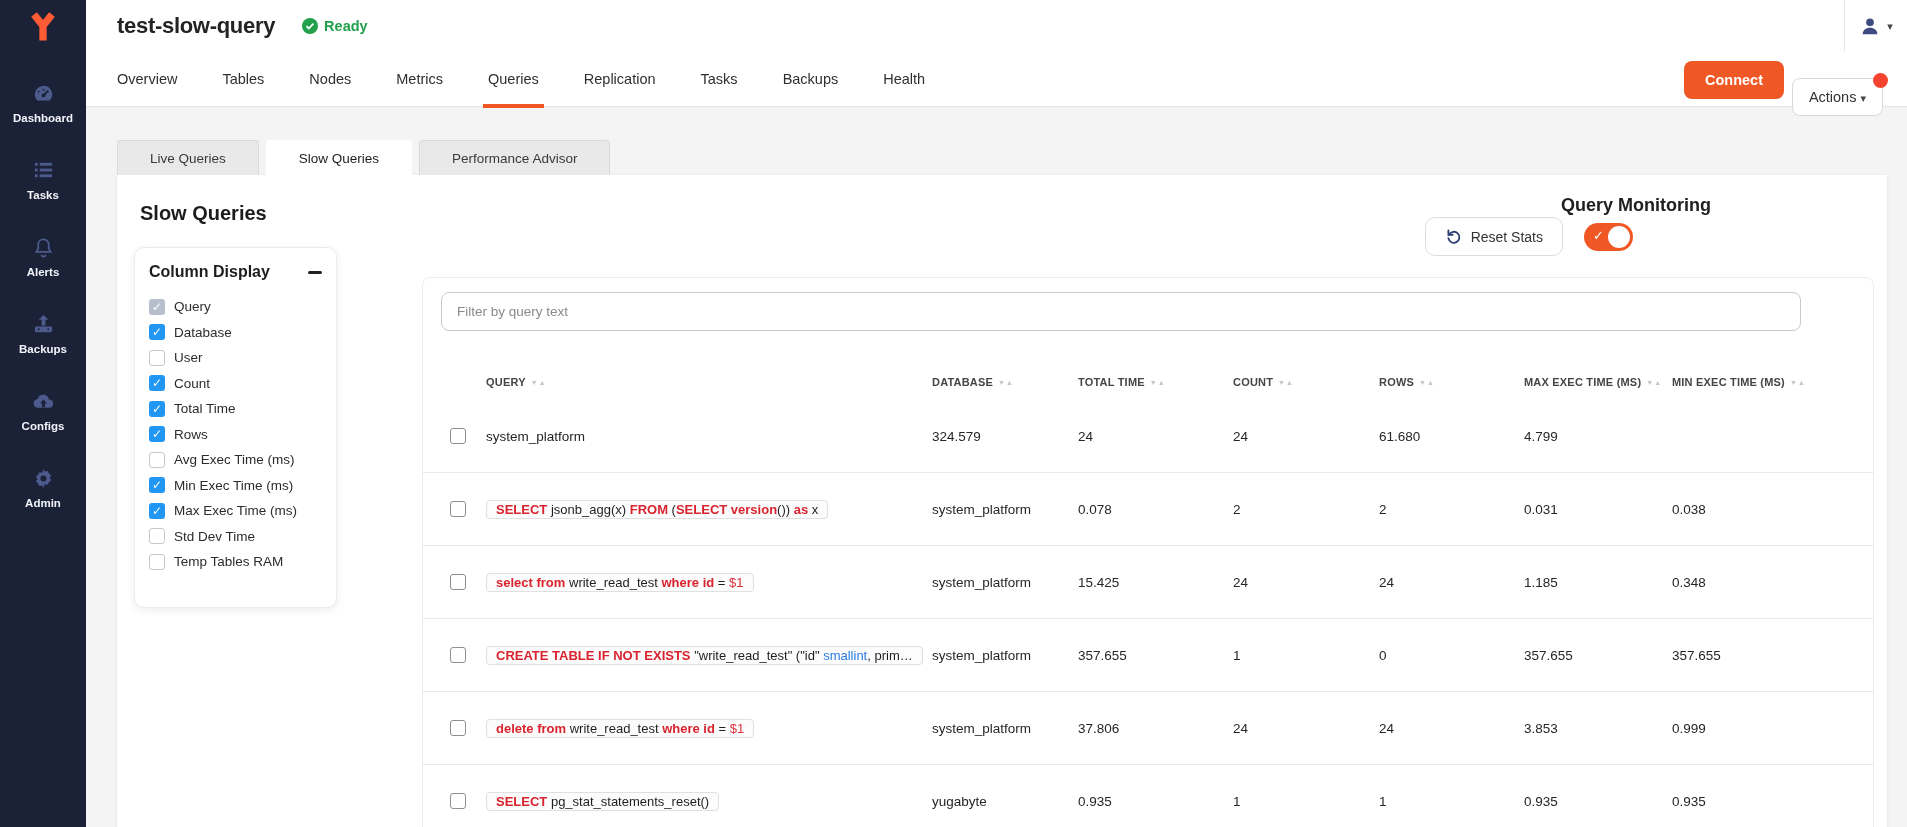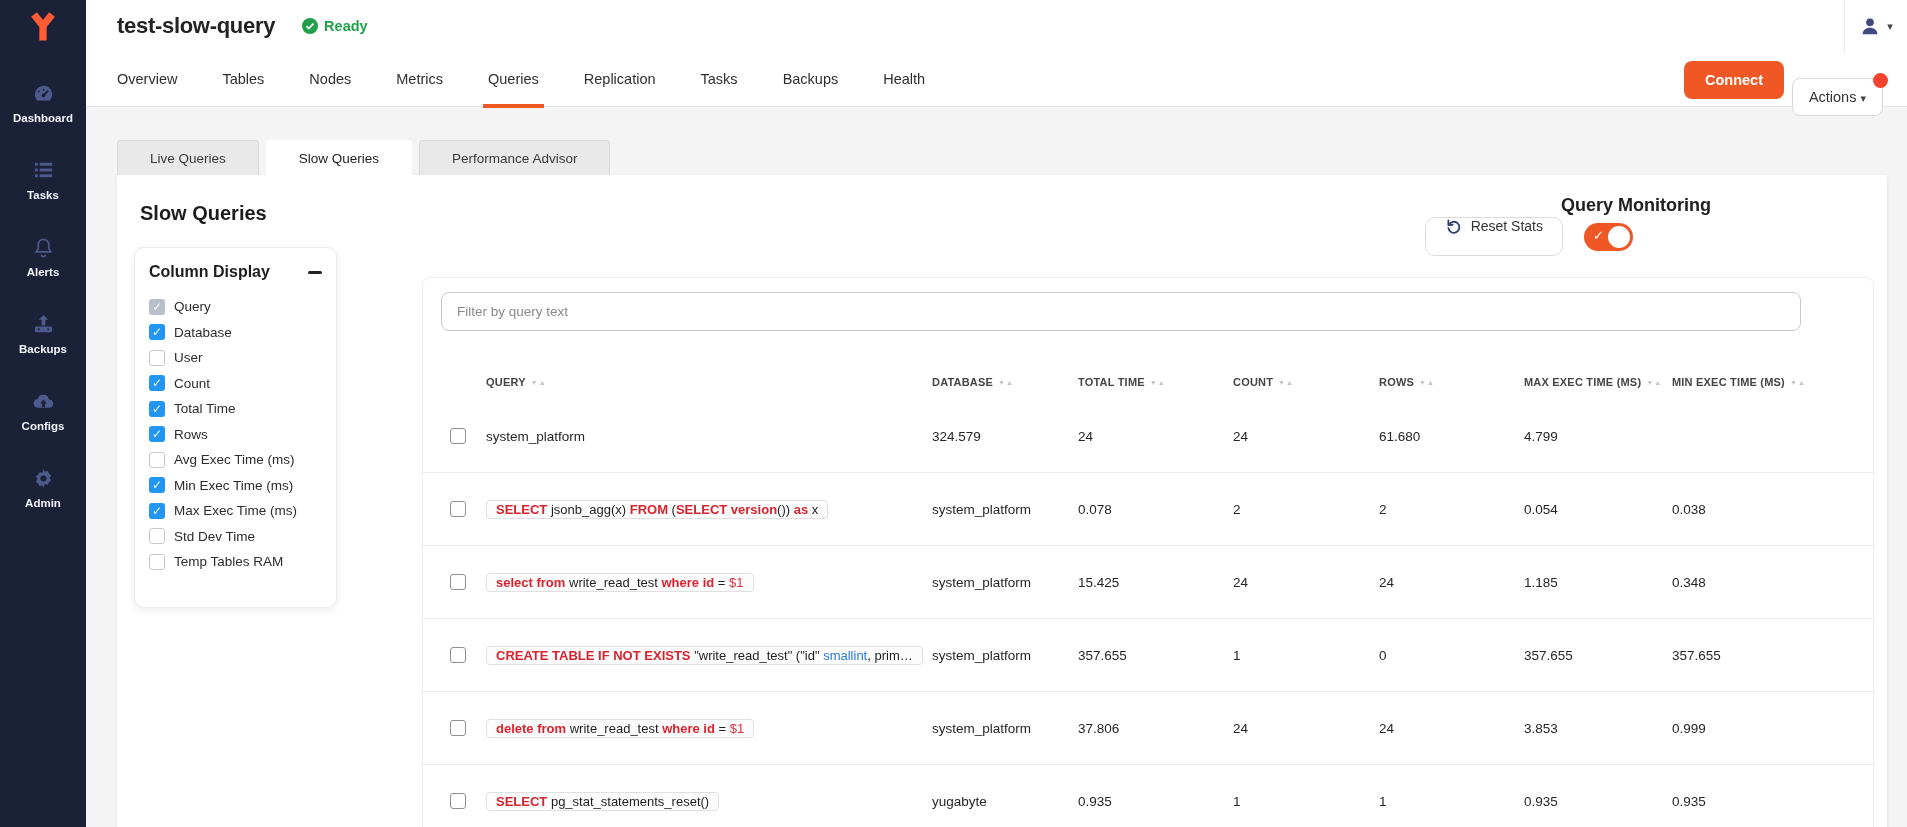--- a/index.html
+++ b/index.html
@@ -32,21 +32,21 @@
   .actions-dot { position:absolute; top:-6px; right:-6px; width:15px; height:15px; border-radius:50%; background:#f4432e; }
 
   
   .subtabs { position:absolute; left:117px; top:140px; display:flex; gap:7px; z-index:3; }
   .subtab { height:35px; line-height:35px; padding:0 32px; font-size:13.5px; color:#3a3a3a; background:#e9e9e9; border:1px solid #dadada; border-bottom:none; border-radius:4px 4px 0 0; cursor:pointer; }
   .subtab.active { background:#fff; border-color:#fff; color:#1d1d1d; }
 
   
   .panel { position:absolute; left:117px; top:175px; width:1770px; height:660px; background:#fff; box-shadow:0 1px 4px rgba(0,0,0,0.07); }
   .page-title { position:absolute; left:23px; top:27px; font-size:20px; font-weight:800; color:#1c1c1c; }
-  .reset-btn { position:absolute; right:324px; top:42px; height:39px; display:flex; align-items:flex-start; gap:9px; padding:0 19px; background:#fff; border:1px solid #dcdcdc; border-radius:10px; font-size:14px; color:#333; cursor:pointer; font-family:inherit; }
+  .reset-btn { position:absolute; right:324px; top:42px; height:39px; display:flex; align-items:center; gap:9px; padding:0 19px; background:#fff; border:1px solid #dcdcdc; border-radius:10px; font-size:14px; color:#333; cursor:pointer; font-family:inherit; }
   .qm-label { position:absolute; left:1403px; top:20px; font-size:18px; font-weight:bold; color:#202020;margin-left:41px; }
   .toggle { position:absolute; left:1467px; top:48px; width:49px; height:28px; border-radius:15px; background:#c9c9c9; cursor:pointer; }
   .toggle.on { background:#ef5824; }
   .toggle::after { content:""; position:absolute; top:3px; left:3px; width:22px; height:22px; border-radius:50%; background:#fff; }
   .toggle.on::after { left:auto; right:3px; }
   .toggle.on::before { content:"\2713"; position:absolute; left:9px; top:5px; color:#fff; font-size:13px; font-weight:bold; }
 
   
   .col-card { position:absolute; left:17px; top:72px; width:203px; height:361px; background:#fff; border:1px solid #ececec; border-radius:10px; box-shadow:0 2px 8px rgba(0,0,0,0.08); padding:15px 14px; }
   .col-card-head { display:flex; align-items:center; justify-content:space-between; margin-bottom:13px; }
@@ -295,21 +295,21 @@
         <span class="cell">4.799</span>
       </div>
 
       <div class="qrow qbody">
         <span class="rowcb"></span>
         <span><span class="qbox"><span class="tk-kw">SELECT</span><span class="tk-pl"> jsonb_agg(x) </span><span class="tk-kw">FROM</span><span class="tk-pl"> (</span><span class="tk-kw">SELECT</span><span class="tk-pl"> </span><span class="tk-kw">version</span><span class="tk-pl">()) </span><span class="tk-kw">as</span><span class="tk-pl"> x</span></span></span>
         <span class="cell">system_platform</span>
         <span class="cell">0.078</span>
         <span class="cell">2</span>
         <span class="cell">2</span>
-        <span class="cell">0.054</span>
+        <span class="cell">0.031</span>
         <span class="cell">0.038</span>
       </div>
 
       <div class="qrow qbody">
         <span class="rowcb"></span>
         <span><span class="qbox"><span class="tk-kw">select from</span><span class="tk-pl"> write_read_test </span><span class="tk-kw">where id</span><span class="tk-pl"> = </span><span class="tk-var">$1</span></span></span>
         <span class="cell">system_platform</span>
         <span class="cell">15.425</span>
         <span class="cell">24</span>
         <span class="cell">24</span>

